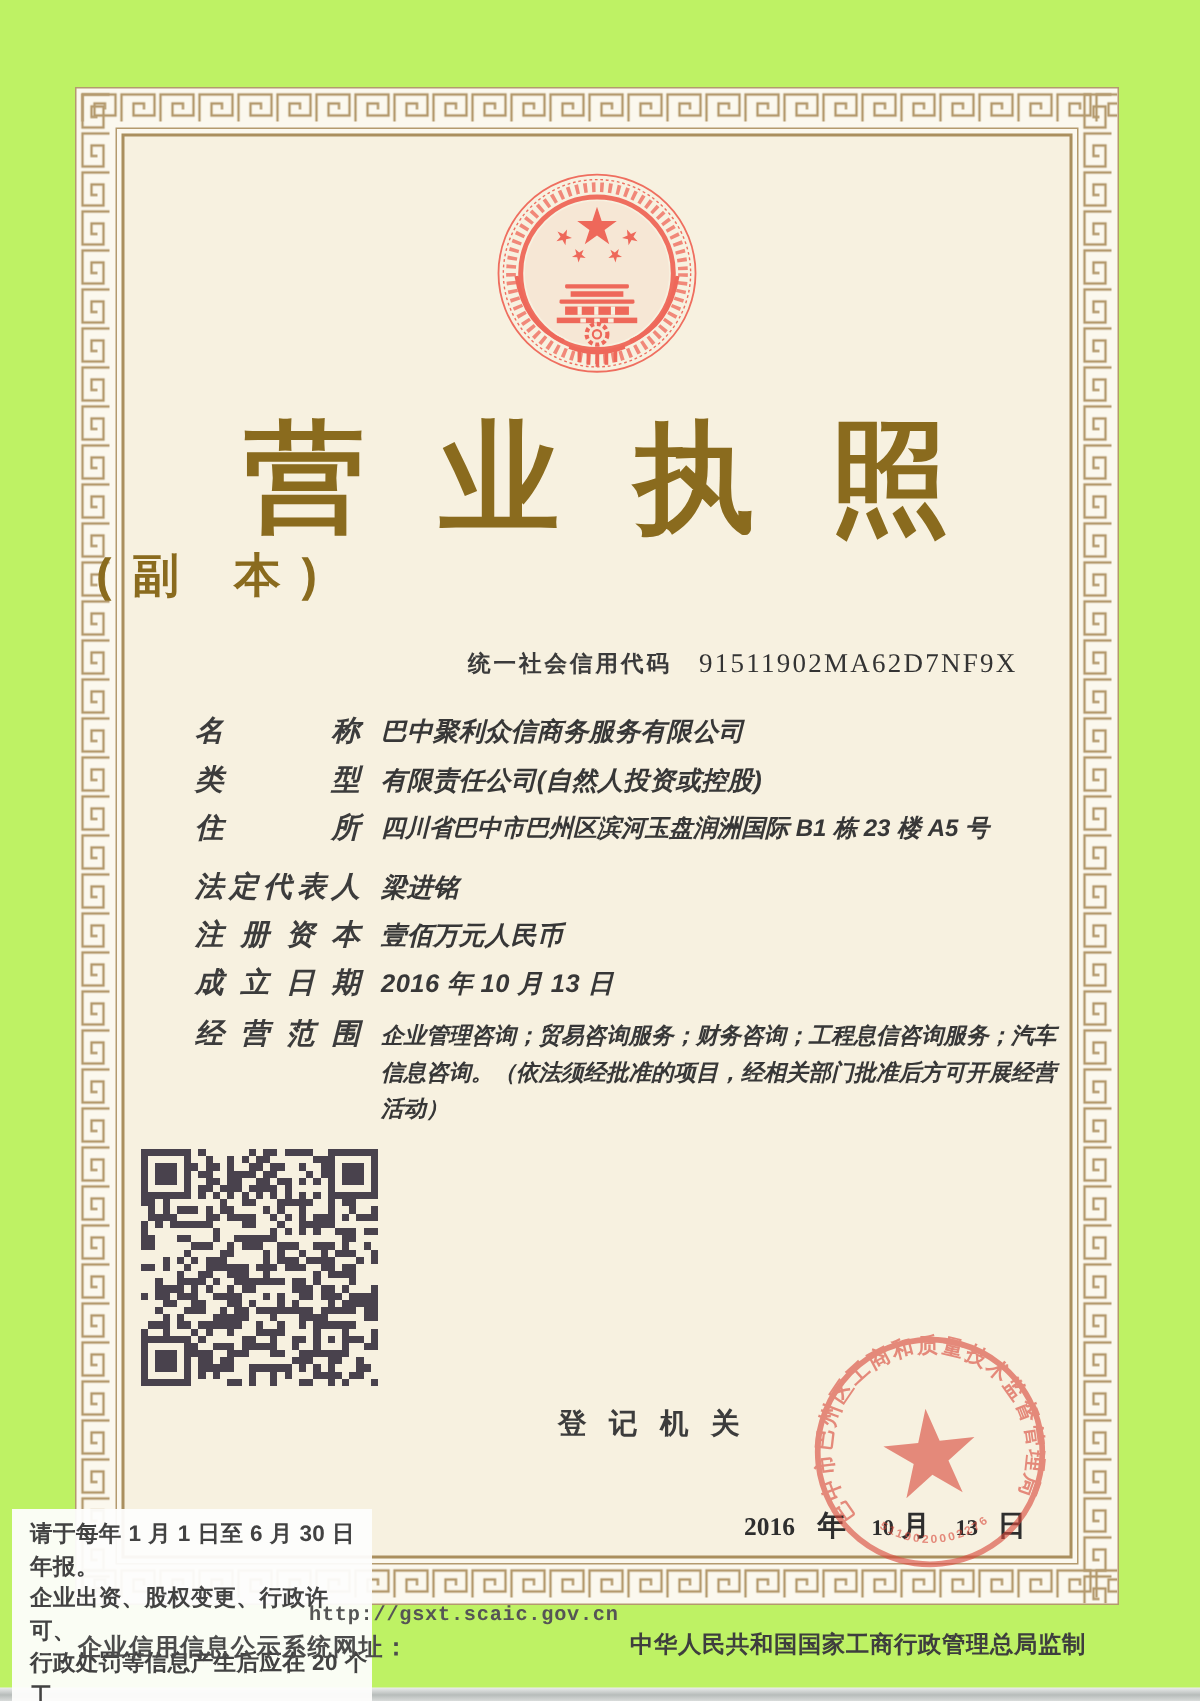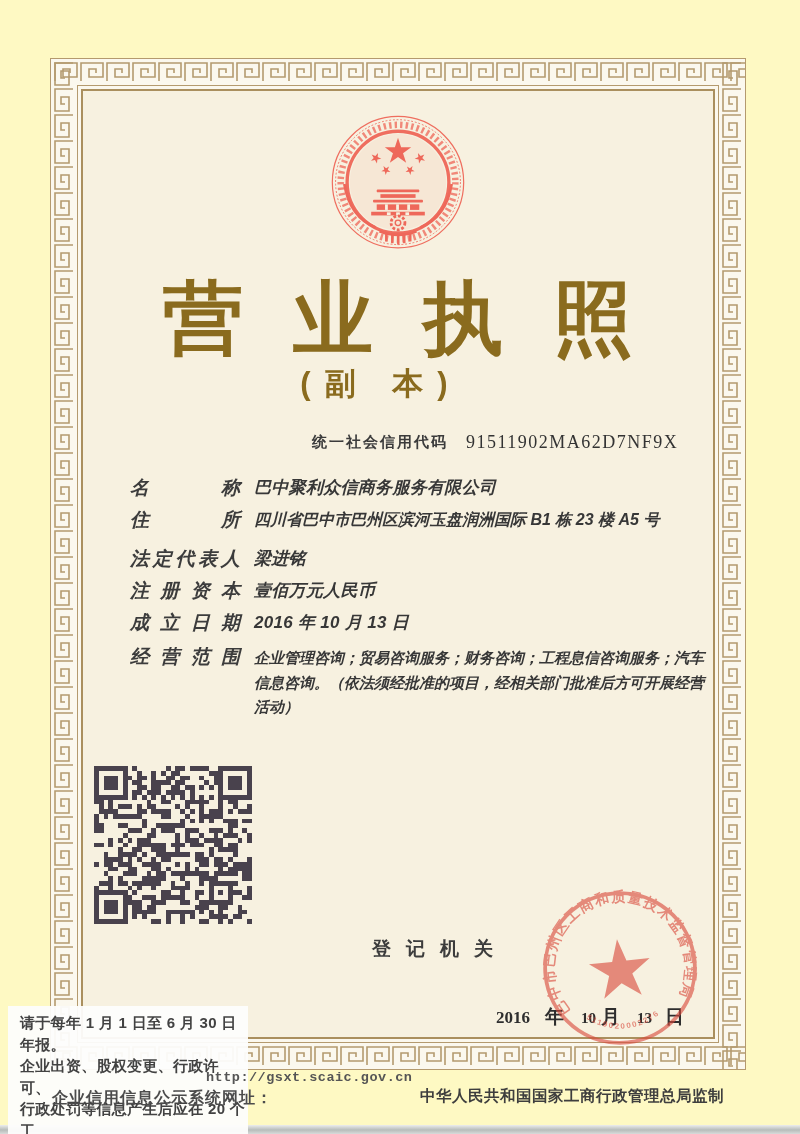--- a/index.html
+++ b/index.html
@@ -1,18 +1,18 @@
 <!DOCTYPE html>
 <html><head>
 <meta charset="utf-8">
 <style>
   html,body{margin:0;padding:0;}
   .page{
     position:relative; width:800px; height:1134px; overflow:hidden;
-    background:#fef9c3;
+    background:#bef264;
     font-family:"Liberation Sans","DejaVu Sans",sans-serif;
     color:#3a3a3a;
   }
   .abs{position:absolute;}
   
   .cert{
     position:absolute; left:50px; top:58px; width:696px; height:1012px;
     background:#fbf8ee; border:1px solid #b49a6e; box-sizing:border-box;
   }
   .band{position:absolute;}
@@ -24,21 +24,21 @@
   .paper{position:absolute; inset:30px; border:2px solid #aa8f5e; background:#f7f1e0;}
   
   .emblem{left:324px; top:108px; width:148px; height:152px;}
   
   .title{
     left:50px; width:696px; top:266px; text-align:center;
     font-size:80px; font-weight:900; color:#8a6b1e;
     letter-spacing:50px; text-indent:50px; white-space:nowrap;
   }
   .subtitle{
-    left:50px; width:648px; top:363px; text-align:center;
+    left:50px; width:648px; top:363px; 
     font-size:31px; font-weight:700; color:#8a6b1e; letter-spacing:14px; text-indent:14px;
   }
   .credit{left:312px; top:432px; display:flex; gap:18px; align-items:center; white-space:nowrap;}
   .credit .lbl{font-size:15px; font-weight:700; letter-spacing:2px; color:#3b3b3b;}
   .credit .code{font-family:"Liberation Serif","DejaVu Serif",serif; font-size:18px; font-weight:400; letter-spacing:1.5px; color:#333;}
   
   .fields{left:130px; top:477px; width:586px;font-style:italic;}
   .frow{display:flex; align-items:flex-start;}
   .frow + .frow{margin-top:10px;}
   .frow.g1{margin-top:11px;} .frow.g4{margin-top:17px;} .frow.g8{margin-top:12px;}
@@ -162,20 +162,24 @@
 
   <div class="abs credit">
     <span class="lbl">统一社会信用代码</span>
     <span class="code">91511902MA62D7NF9X</span>
   </div>
 
   <div class="abs fields">
     <div class="frow">
       <span class="f-label">名称</span>
       <span class="f-value">巴中聚利众信商务服务有限公司</span>
+    </div>
+    <div class="frow g1">
+      <span class="f-label">类型</span>
+      <span class="f-value">有限责任公司(自然人投资或控股)</span>
     </div>
     <div class="frow">
       <span class="f-label">住所</span>
       <span class="f-value tight">四川省巴中市巴州区滨河玉盘润洲国际 B1 栋 23 楼 A5 号</span>
     </div>
     <div class="frow g4">
       <span class="f-label">法定代表人</span>
       <span class="f-value">梁进铭</span>
     </div>
     <div class="frow">

